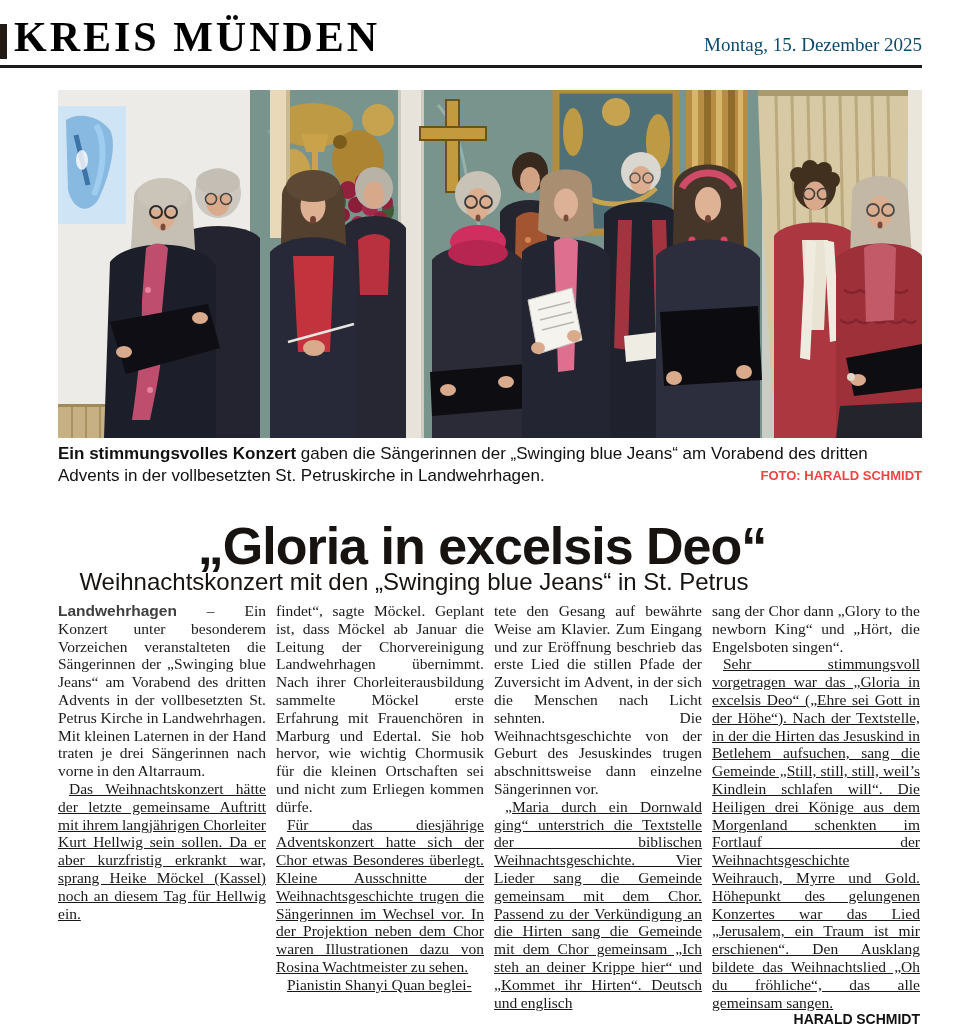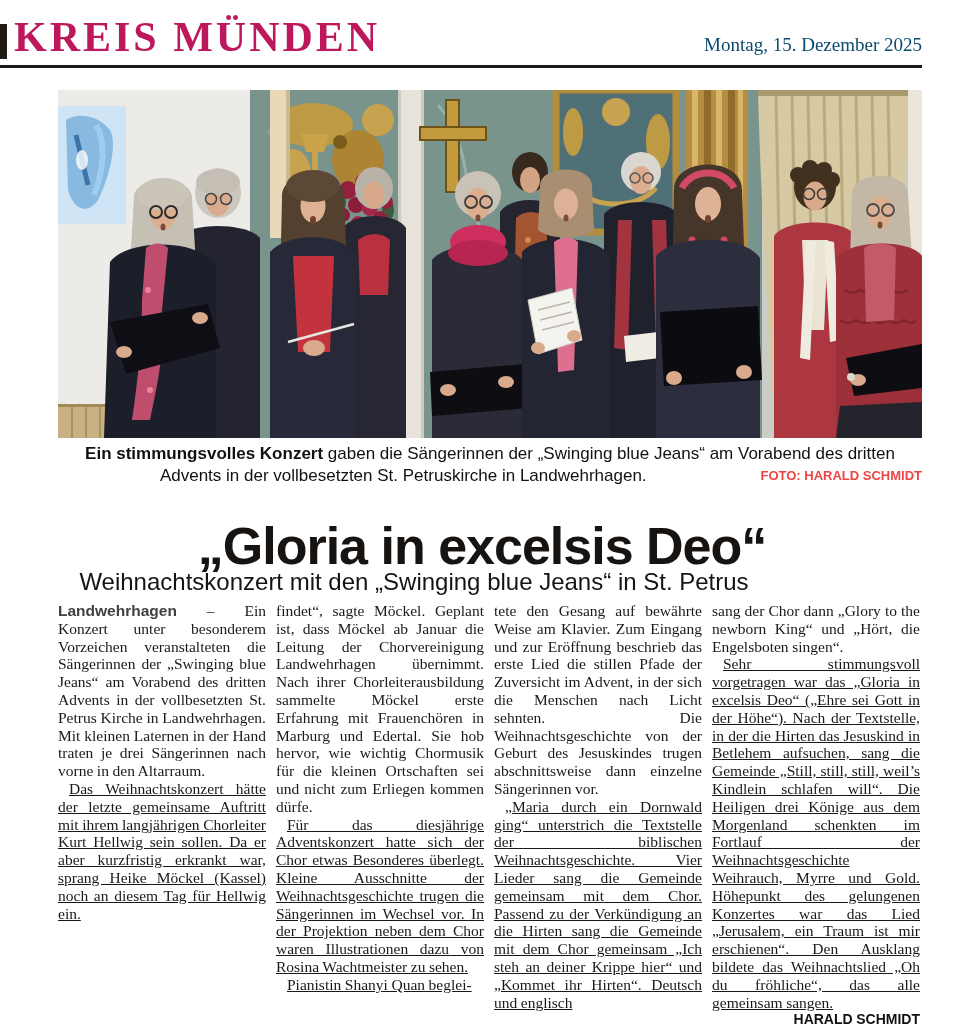--- a/index.html
+++ b/index.html
@@ -1,30 +1,30 @@
 <!DOCTYPE html>
 <html lang="de"><head>
 <meta charset="utf-8">
 <style>
   html,body{margin:0;padding:0;background:#fff;}
   .page{position:relative;width:964px;height:1024px;background:#fff;overflow:hidden;
         font-family:"Liberation Serif",serif;color:#1b1b1b;}
   
   .masthead{position:absolute;left:14px;top:16px;margin:0;
-            font:700 42px/1 "Liberation Serif",serif;letter-spacing:3px;color:#be185d;
+            font:700 42px/1 "Liberation Serif",serif;letter-spacing:3px;color:#000000;
             white-space:nowrap;}
   .cut-glyph{position:absolute;left:0;top:24px;width:7px;height:35px;background:#221a14;}
   .page-date{position:absolute;right:42px;top:34px;font:400 19px/1.2 "Liberation Serif",serif;color:#0c4a6e;}
   .rule{position:absolute;left:0;top:65px;width:922px;height:3px;background:#1a1a1a;}
   
   .photo{position:absolute;left:58px;top:90px;width:864px;height:348px;margin:0;overflow:hidden;background:#cfd3cd;}
   .photo svg{display:block;width:100%;height:100%;}
   
   .caption{position:absolute;left:58px;top:443px;width:864px;margin:0;
-           font:400 17px/22px "Liberation Sans",sans-serif;color:#111;text-align:center;}
+           font:400 17px/22px "Liberation Sans",sans-serif;color:#111;text-align:left;}
   .caption b{font-weight:700;}
   .credit{float:right;font:700 13px/22px "Liberation Sans",sans-serif;color:#ef4444;margin-left:12px;}
   
   .headline{position:absolute;left:0;top:518px;width:964px;margin:0;text-align:center;
             font:700 52px/1.1 "Liberation Sans",sans-serif;color:#171310;letter-spacing:-1px;}
   .subheadline{position:absolute;left:0;top:556px;width:804px;margin:12px;text-align:center;
                font:400 24px/1.2 "Liberation Sans",sans-serif;color:#171310;}
   
   .cols{position:absolute;left:58px;top:602px;width:864px;display:flex;gap:10px;}
   .col{width:208px;flex:0 0 208px;}

